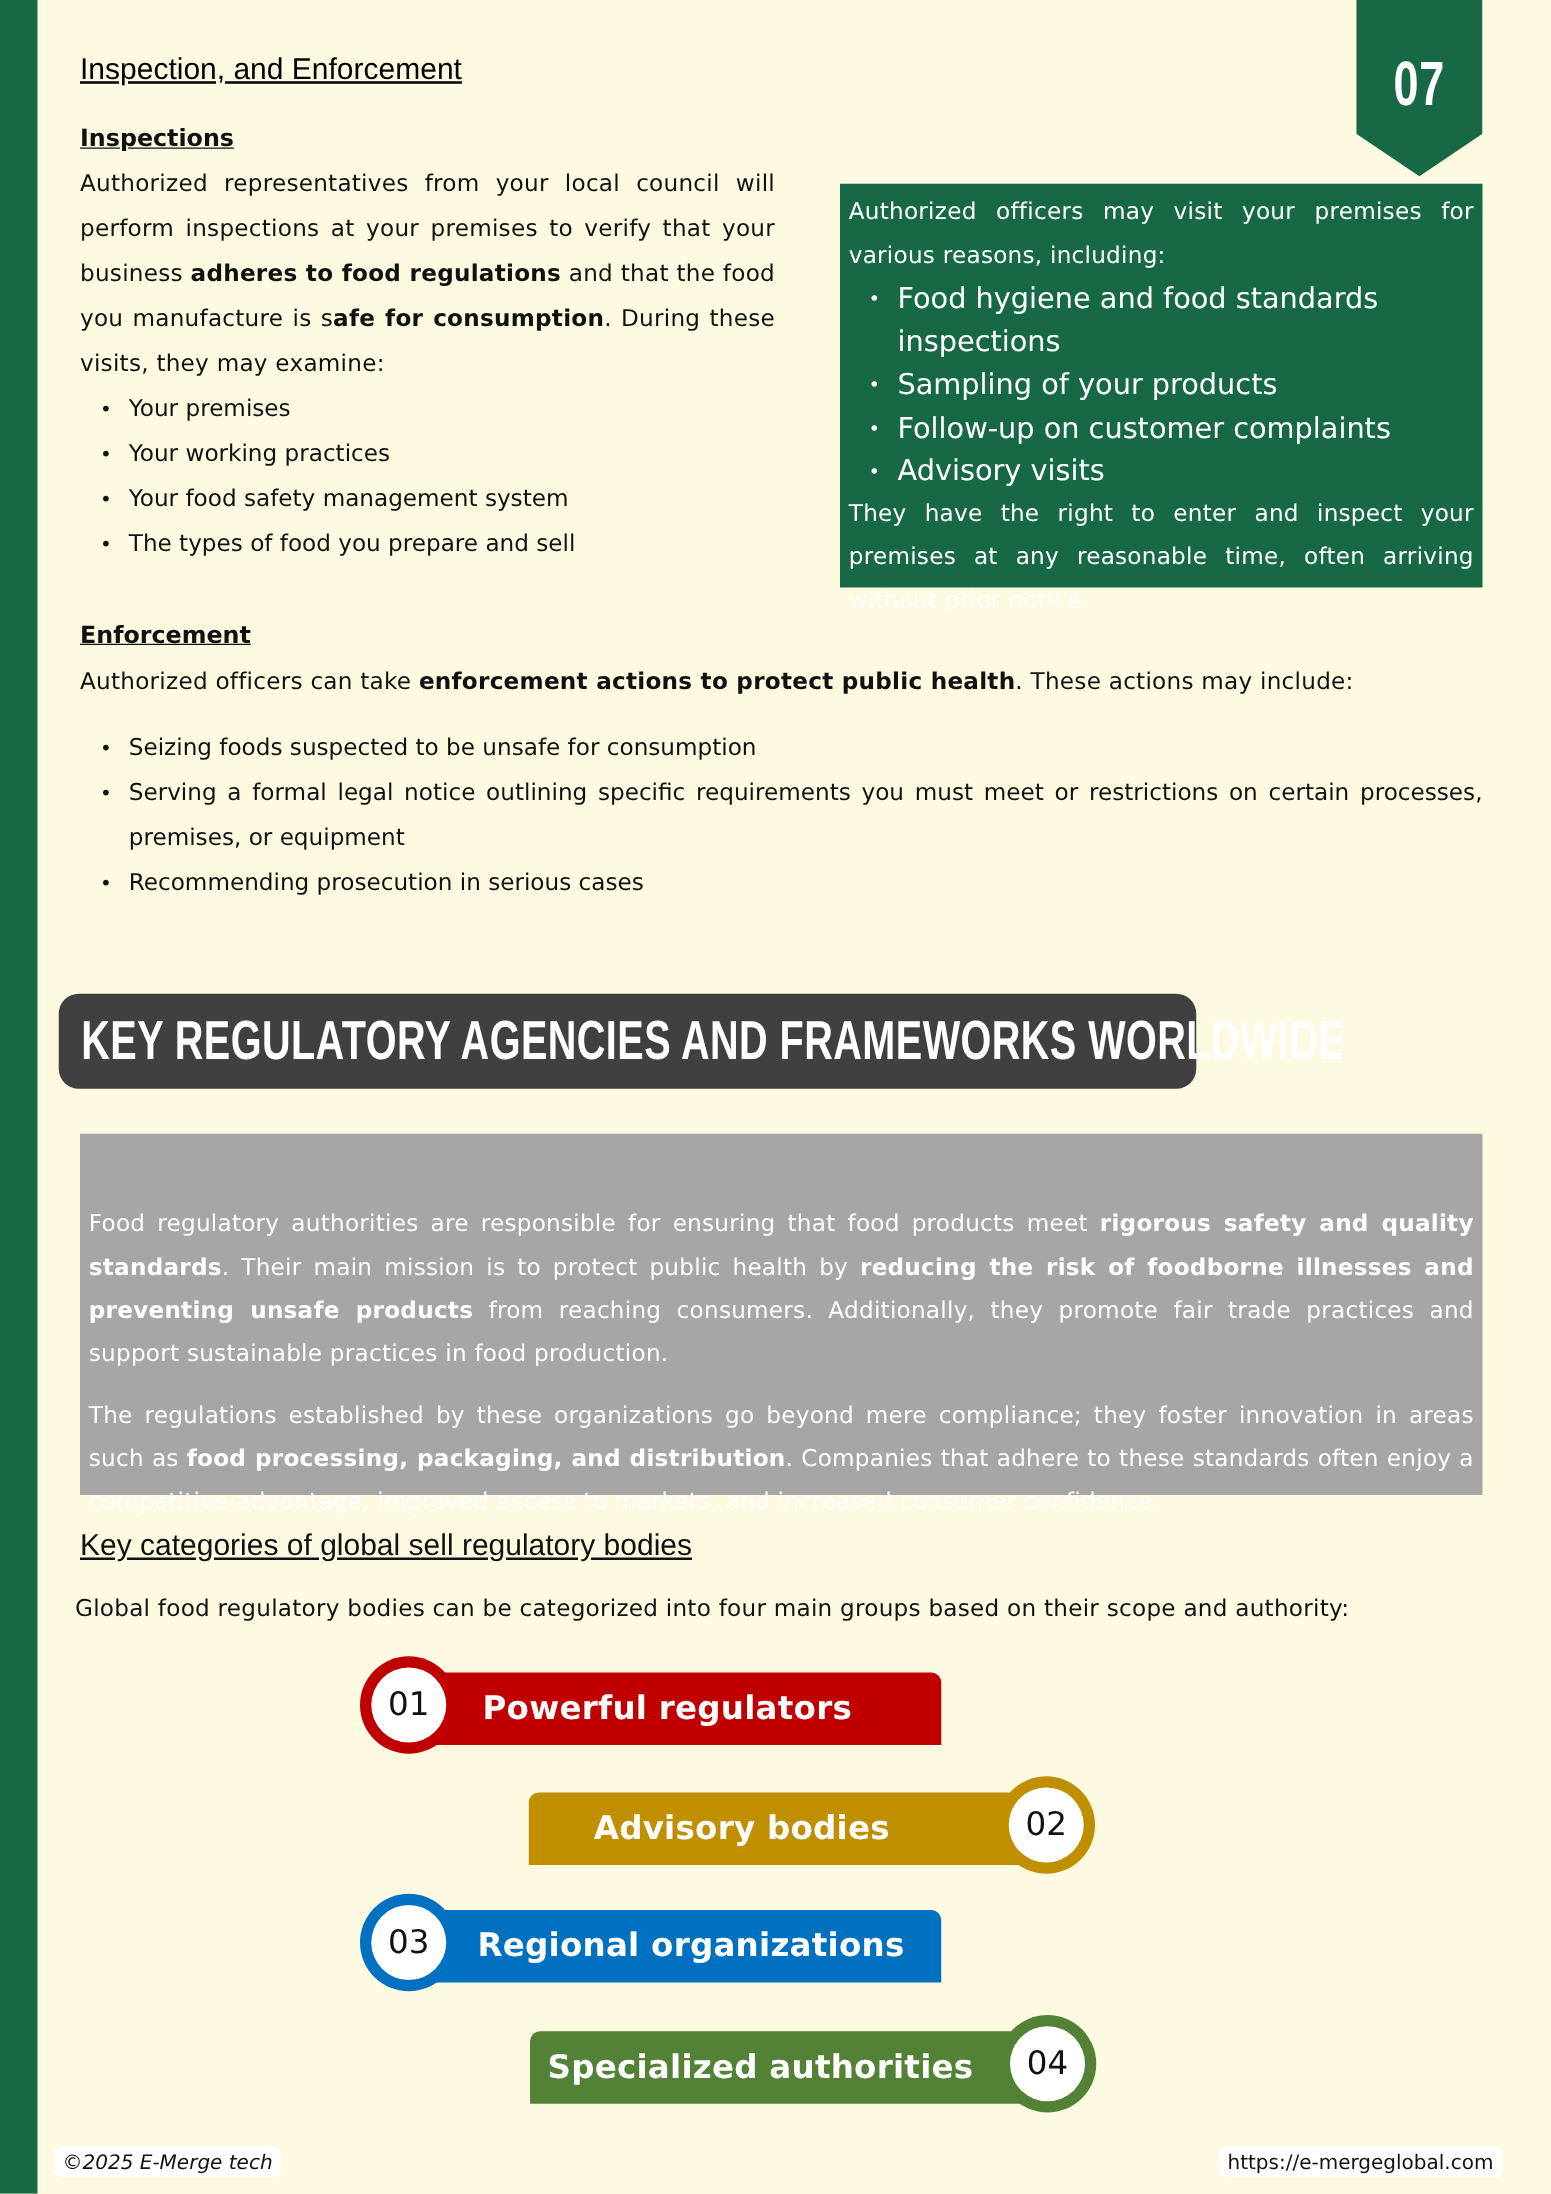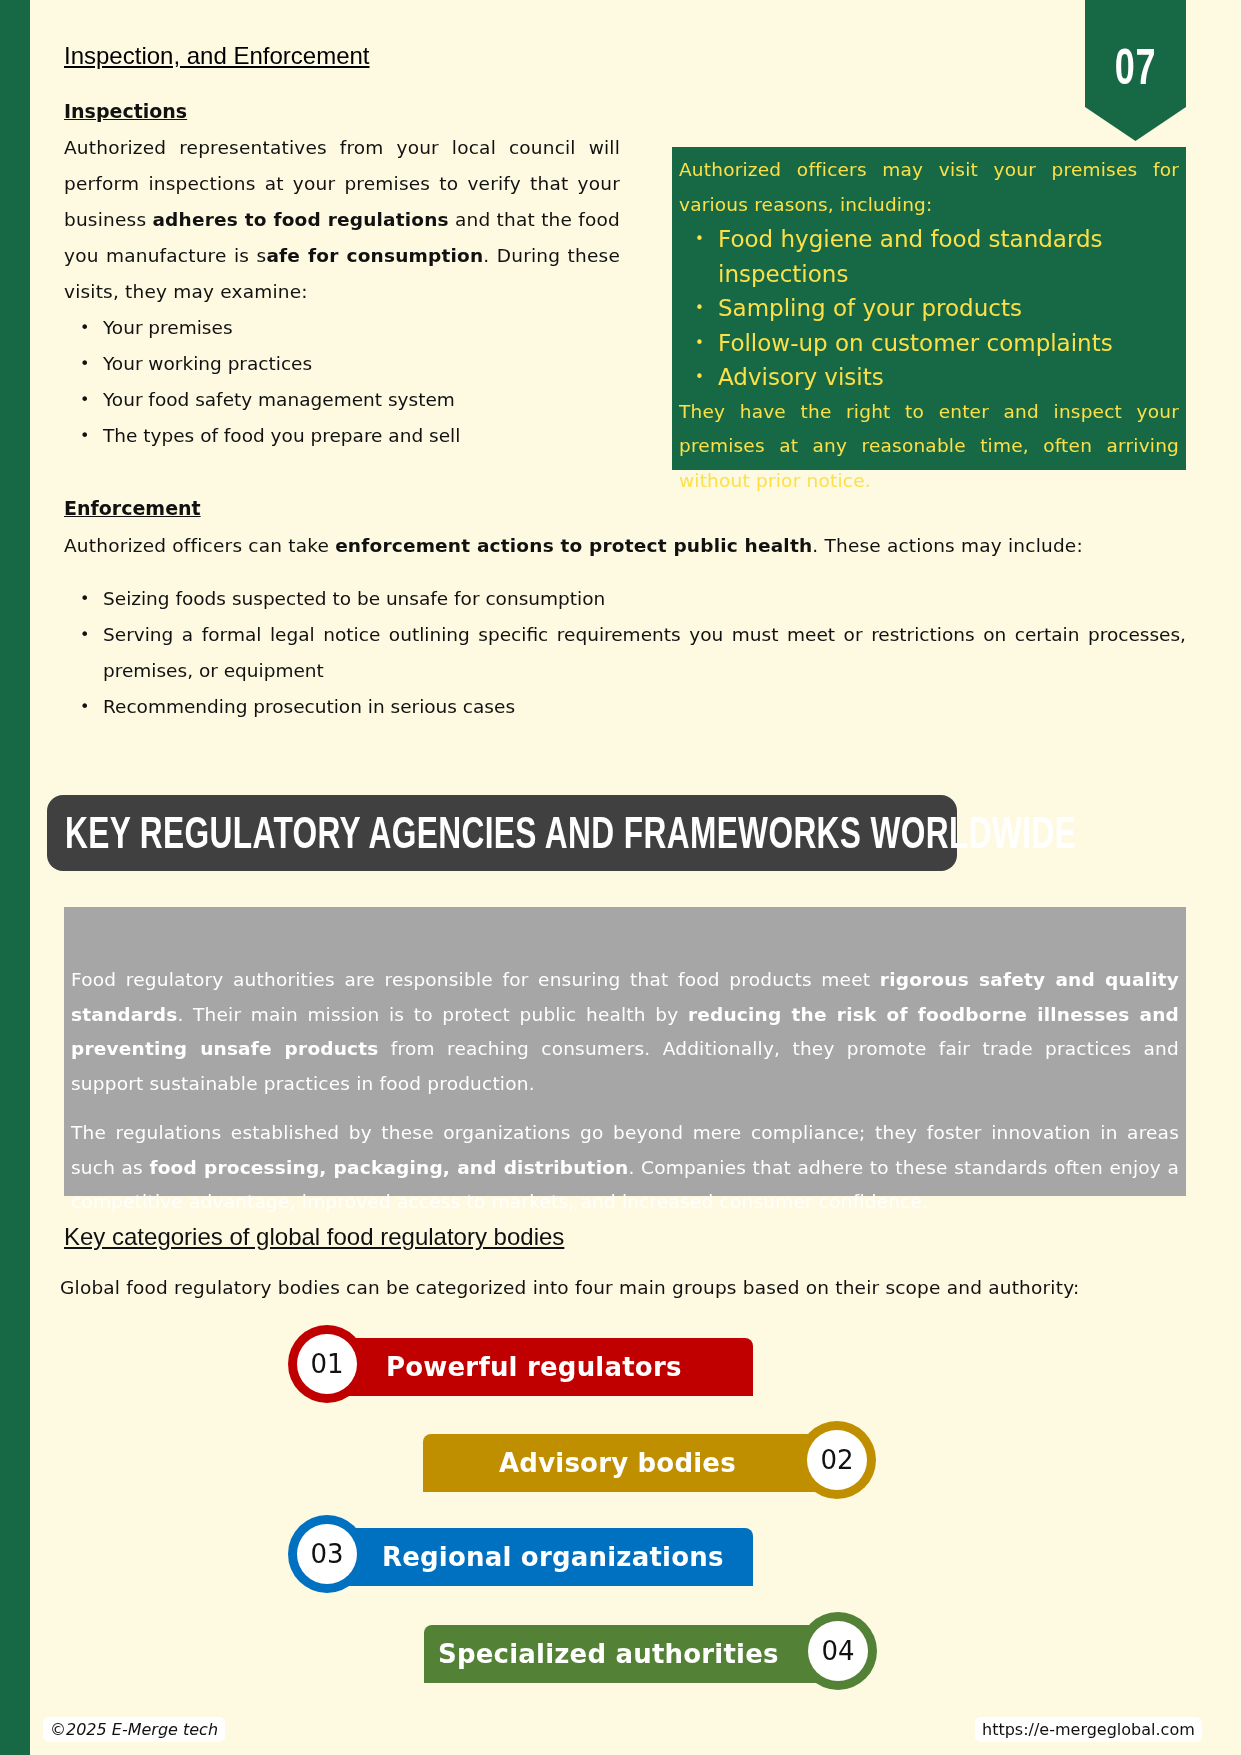--- a/index.html
+++ b/index.html
@@ -40,21 +40,21 @@
   .para b { font-weight: bold; }
   ul.bullets { list-style: none; position: absolute; }
   ul.bullets li {
     position: relative; padding-left: 39px; font-size: 18.5px; line-height: 36px;
   }
   ul.bullets li::before {
     content: "•"; position: absolute; left: 16px; top: 0; font-size: 16px;
   }
   .green-box {
     position: absolute; left: 672px; top: 147px; width: 514px; height: 323px;
-    background: #176945; color: #fde047; padding: 6px 7px 0 7px;
+    background: #176945; color: #ffffff; padding: 6px 7px 0 7px;
   }
   .green-box .gb-text {
     font-size: 18.5px; line-height: 34.5px; text-align: justify; letter-spacing: 0.2px;
   }
   .green-box ul { list-style: none; }
   .green-box ul li { position: relative; padding-left: 39px; font-size: 23px; line-height: 34.5px; }
   .green-box ul li::before { content: "•"; position: absolute; left: 16px; font-size: 15px; }
   .banner {
     position: absolute; left: 47px; top: 795px; width: 910px; height: 76px;
     background: #404040; border-radius: 16px;
@@ -149,34 +149,34 @@
 
 <div class="banner">
   <div class="banner-title">KEY REGULATORY AGENCIES AND FRAMEWORKS WORLDWIDE</div>
 </div>
 
 <div class="grey-box">
   <p><span>Food regulatory authorities are responsible for ensuring that food products meet </span><b>rigorous safety and quality standards</b><span>. Their main mission is to protect public health by </span><b>reducing the risk of foodborne illnesses and preventing unsafe products</b><span> from reaching consumers. Additionally, they promote fair trade practices and support sustainable practices in food production.</span></p>
   <p><span>The regulations established by these organizations go beyond mere compliance; they foster innovation in areas such as </span><b>food processing, packaging, and distribution</b><span>. Companies that adhere to these standards often enjoy a competitive advantage, improved access to markets, and increased consumer confidence.</span></p>
 </div>
 
-<div class="h-cat">Key categories of global food regulatory bodies</div>
+<div class="h-cat">Key categories of global sell regulatory bodies</div>
 <div class="cat-intro">Global food regulatory bodies can be categorized into four main groups based on their scope and authority:</div>
 
 <div class="cat" style="left:288px; top:1332px; width:465px;">
   <div class="bar" style="left:40px; width:425px; background:#c00000; padding-left:58px;">
     <span>Powerful regulators</span>
   </div>
   <div class="ring" style="left:0; background:#c00000;">
     <div class="inner">01</div>
   </div>
 </div>
 
 <div class="cat" style="left:423px; top:1428px; width:455px;">
-  <div class="bar" style="left:0; width:400px; background:#bf8f00; padding-left:76px;">
+  <div class="bar" style="left:0; width:400px; background:#bf8f00; padding-left:52px;">
     <span>Advisory bodies</span>
   </div>
   <div class="ring" style="left:375px; background:#bf8f00;">
     <div class="inner">02</div>
   </div>
 </div>
 
 <div class="cat" style="left:288px; top:1522px; width:465px;">
   <div class="bar" style="left:40px; width:425px; background:#0070c0; padding-left:54px;">
     <span>Regional organizations</span>

